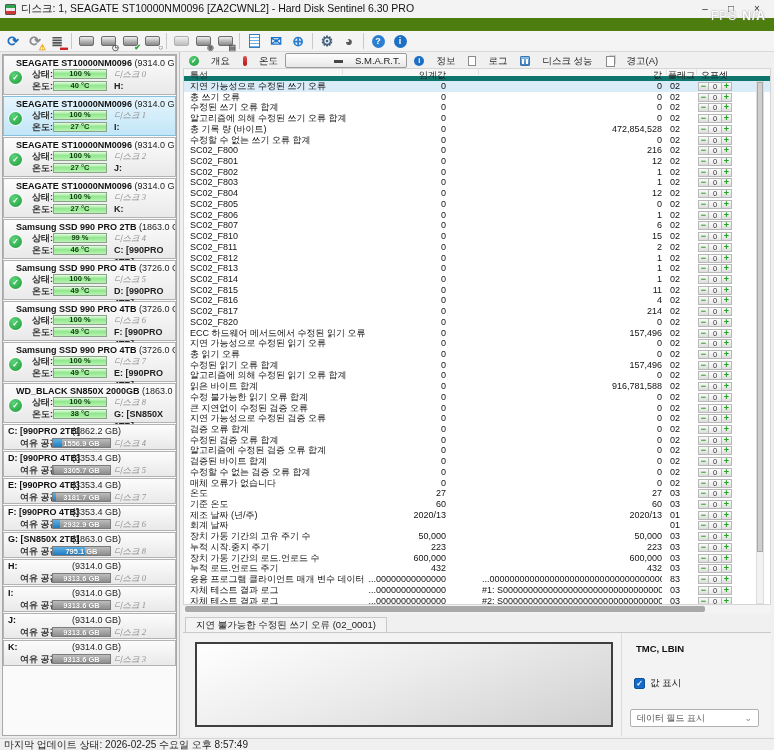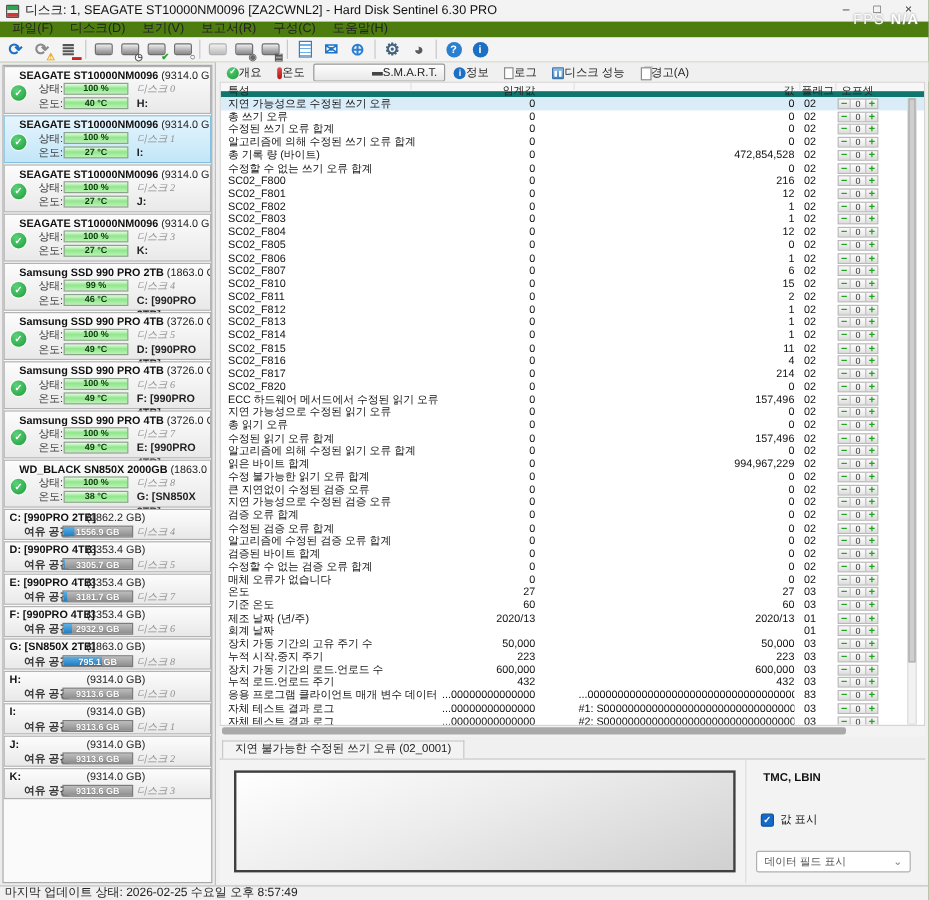--- a/index.html
+++ b/index.html
@@ -41,21 +41,21 @@
   .disk-entry{position:relative;height:40px;margin-bottom:1px;border:1px solid #b3b3b3;
     background:linear-gradient(180deg,#fcfcfc,#e9e9e9);}
   .disk-entry.sel{background:linear-gradient(180deg,#e6f5fd,#c2e6f8);border-color:#84c1e0;}
   .de-header{padding:2px 0 0 12px;font-size:9px;white-space:nowrap;overflow:hidden;}
   .de-model{font-weight:bold;color:#111;}
   .de-size{color:#222;}
   .chk{position:absolute;left:5px;top:15px;width:13px;height:13px;border-radius:50%;
     background:radial-gradient(circle at 35% 30%,#5bd27a,#1d9c39);color:#fff;font-size:8px;
     font-weight:bold;text-align:center;line-height:13px;box-shadow:0 0 0 1px #ffffffaa;}
   .de-row{position:relative;height:12px;font-size:9px;}
-  .de-label{position:absolute;left:28px;top:0;font-weight:normal;color:#333;line-height:12px;}
+  .de-label{position:absolute;left:28px;top:0;font-weight:bold;color:#333;line-height:12px;}
   .gbar{position:absolute;left:49px;top:1px;width:54px;height:10px;border:1px solid #8aa48a;
     background:linear-gradient(180deg,#e9fbe5,#8fe78b 45%,#bcf3b6);text-align:center;}
   .gbar-text{font-size:7.5px;font-weight:bold;color:#103c10;line-height:8px;display:block;}
   .de-disk{position:absolute;left:110px;top:0;font-style:italic;color:#919191;font-size:8.5px;
     line-height:12px;font-family:"Liberation Serif",serif;}
   .de-drive{position:absolute;left:110px;top:0;font-weight:bold;color:#222;line-height:12px;}
   .part-entry{position:relative;height:26px;margin-bottom:1px;border:1px solid #b3b3b3;
     background:linear-gradient(180deg,#fcfcfc,#e9e9e9);}
   .pe-l1{position:relative;height:12px;font-size:9px;}
   .pe-drive{position:absolute;left:4px;top:1px;font-weight:bold;color:#111;}
@@ -64,21 +64,21 @@
   .pe-free-label{position:absolute;left:16px;top:0;font-weight:bold;color:#333;line-height:12px;}
   .fbar{position:absolute;left:48px;top:1px;width:59px;height:10px;border:1px solid #7c7c7c;
     background:linear-gradient(180deg,#bdbdbd,#8d8d8d);overflow:hidden;}
   .fbar-used{position:absolute;left:0;top:0;bottom:0;background:linear-gradient(180deg,#5fb1e4,#1f7cc2);}
   .fbar-text{position:relative;display:block;font-size:7.5px;font-weight:bold;color:#fff;
     text-align:center;line-height:9px;text-shadow:0 0 1px #00000066;}
   
   .main{flex:1;position:relative;background:#f0f0f0;display:flex;flex-direction:column;}
   .tabbar{height:16px;flex:none;display:flex;align-items:flex-end;padding-left:3px;font-size:9.5px;
     background:#f0f0f0;gap:1px;}
-  .tab{display:flex;align-items:center;gap:0;height:14px;padding:0 6px;color:#222;line-height:14px;}
+  .tab{display:flex;align-items:center;gap:12px;height:14px;padding:0 6px;color:#222;line-height:14px;}
   .tab.sel{background:linear-gradient(180deg,#fdfdfd,#e8e8e8);border:1px solid #9a9a9a;border-radius:2px;height:15px;padding-left:48px;}
   .ticon{display:inline-block;flex:none;}
   .check-circle-icon{width:10px;height:10px;border-radius:50%;color:#fff;font-size:7px;font-weight:bold;
     text-align:center;line-height:10px;background:radial-gradient(circle at 35% 30%,#52cc72,#1d9c39);}
   .check-circle-icon::before{content:"✓";}
   .thermometer-icon{width:4px;height:10px;border-radius:2px;background:linear-gradient(180deg,#e05050,#b81414);}
   .dash-icon{width:9px;height:3px;background:#444;margin-top:1px;}
   .info-circle-icon{width:10px;height:10px;border-radius:50%;background:#1d6fc4;color:#fff;font-size:7.5px;
     font-weight:bold;text-align:center;line-height:10px;}
   .info-circle-icon::before{content:"i";}
@@ -149,28 +149,20 @@
     <div class="win-btns">
       <span class="win-btn">–</span>
       <span class="win-btn">□</span>
       <span class="win-btn">×</span>
     </div>
   </div>
   <div class="fps">
     <span>FPS</span><b>N/A</b>
   </div>
 
-  <div class="menubar" id="menubar">
-      <span class="menu-item">파일(F)</span>
-      <span class="menu-item">디스크(D)</span>
-      <span class="menu-item">보기(V)</span>
-      <span class="menu-item">보고서(R)</span>
-      <span class="menu-item">구성(C)</span>
-      <span class="menu-item">도움말(H)</span>
-    </div>
 
   <div class="toolbar" id="toolbar">
       <span class="tbi">
         <span class="glyph" style="color: rgb(29, 111, 196);">⟳</span>
       </span>
       <span class="tbi">
         <span class="glyph" style="color: rgb(138, 138, 138);">⟳</span>
         <span class="badge" style="color: rgb(240, 160, 0);">⚠</span>
       </span>
       <span class="tbi">
@@ -875,21 +867,21 @@
               <span class="c-flag">02</span>
               <span class="stepper">
                 <span class="st-btn">−</span>
                 <span class="st-val">0</span>
                 <span class="st-btn">+</span>
               </span>
             </div>
             <div class="trow">
               <span class="c-name">읽은 바이트 합계</span>
               <span class="c-th">0</span>
-              <span class="c-val">994,967,229</span>
+              <span class="c-val">916,781,588</span>
               <span class="c-flag">02</span>
               <span class="stepper">
                 <span class="st-btn">−</span>
                 <span class="st-val">0</span>
                 <span class="st-btn">+</span>
               </span>
             </div>
             <div class="trow">
               <span class="c-name">수정 불가능한 읽기 오류 합계</span>
               <span class="c-th">0</span>

